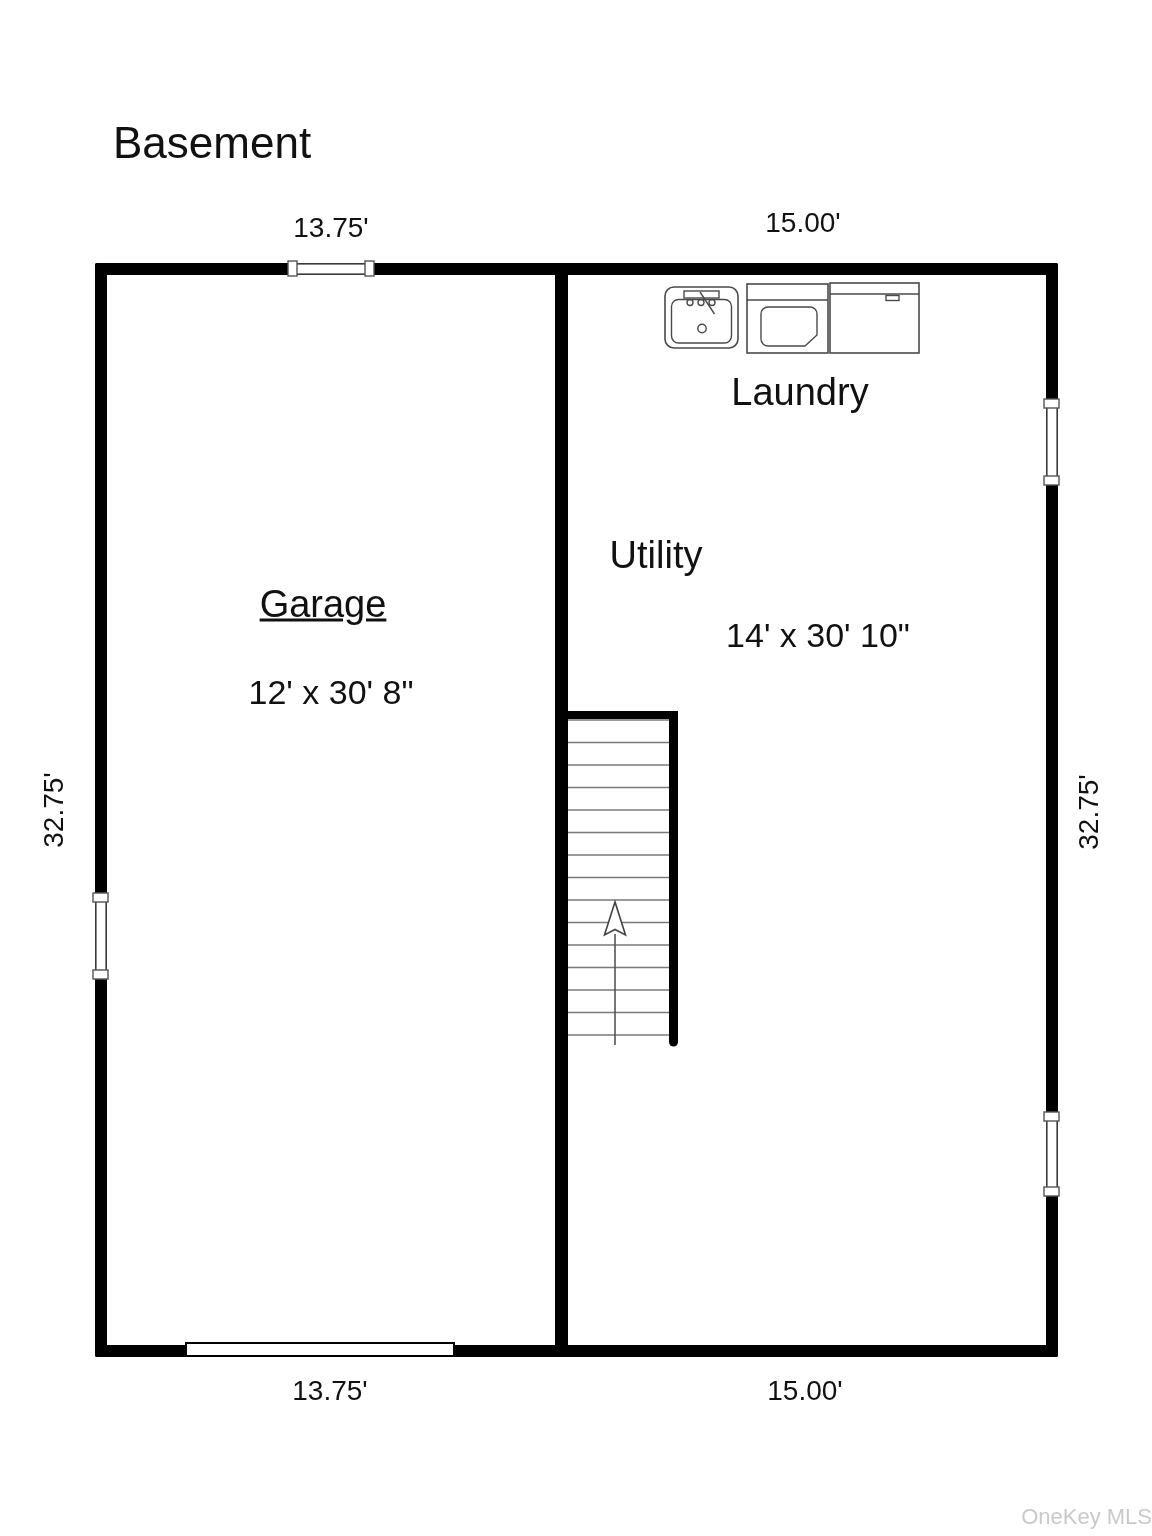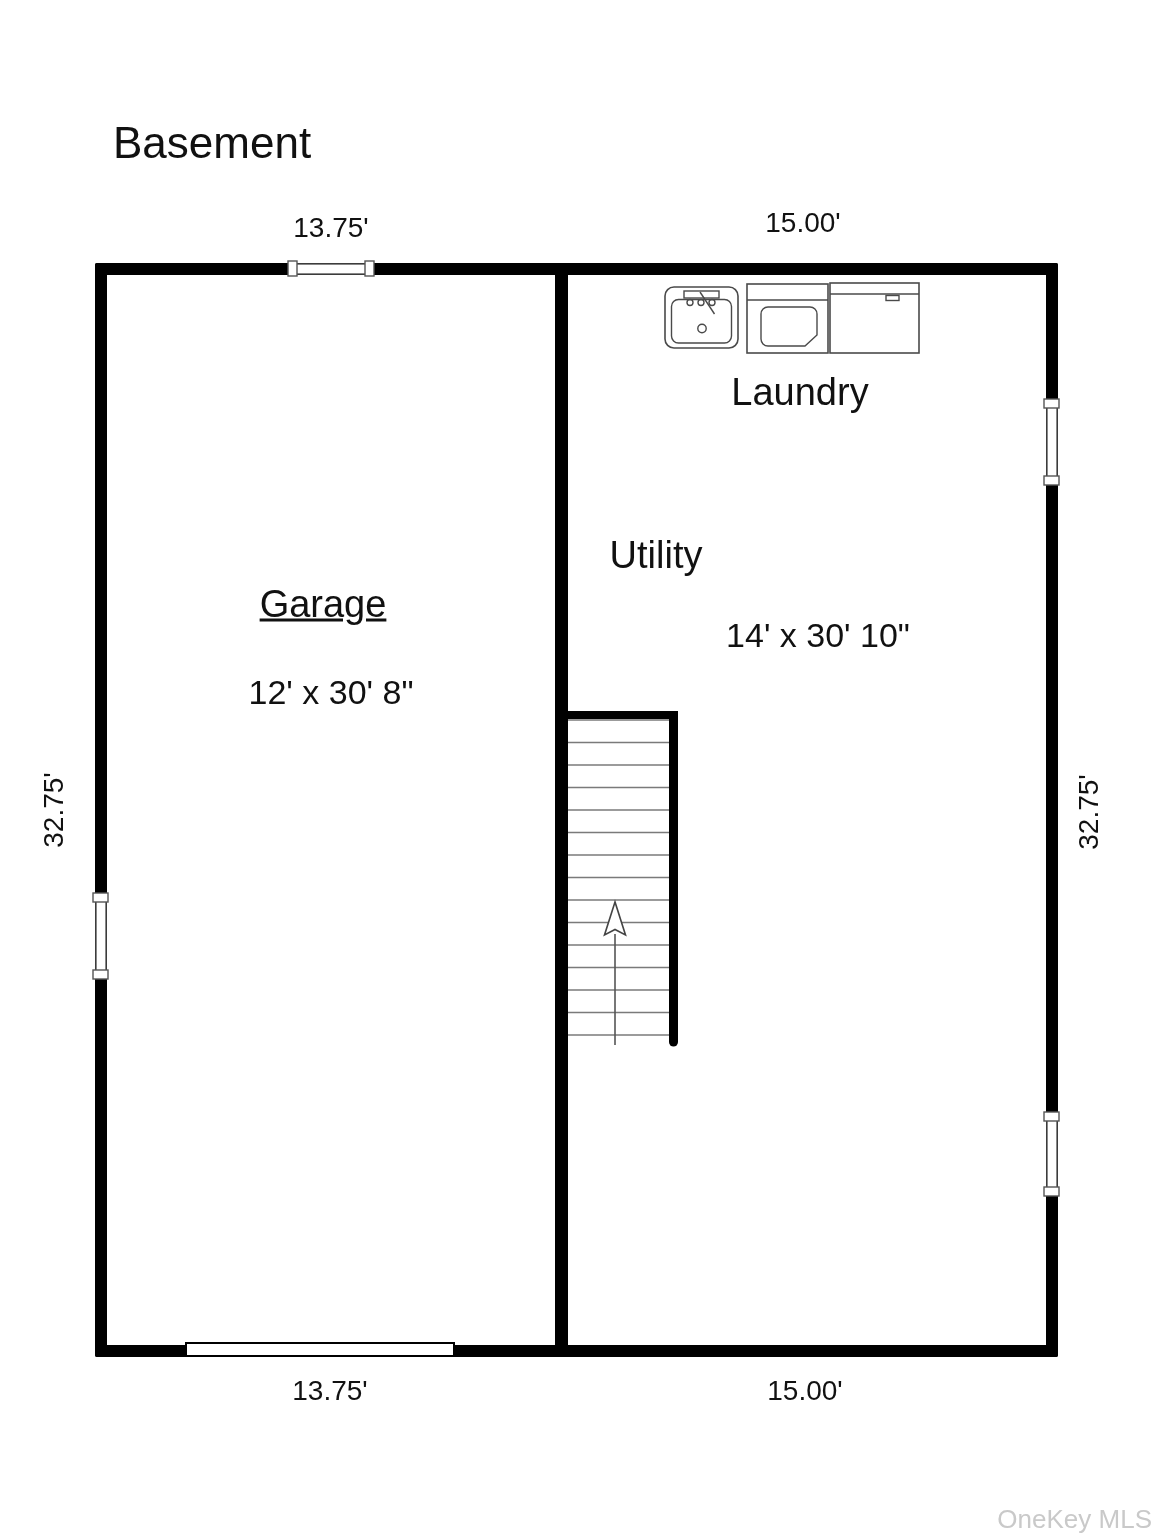--- a/index.html
+++ b/index.html
@@ -17,21 +17,21 @@
   .window-cap{fill:#fff;stroke:#555;stroke-width:1.4;}
   .garage-door{fill:#fff;stroke:#000;stroke-width:2;}
   .fixture{fill:#fff;stroke:var(--fixture,#4a4a4a);stroke-width:1.6;}
   .fixture-thin{fill:none;stroke:var(--fixture,#4a4a4a);stroke-width:1.4;}
   .label{position:absolute;transform:translate(-50%,-50%);white-space:nowrap;}
   .label.rot{transform:translate(-50%,-50%) rotate(-90deg);}
   .title{position:absolute;font-size:44px;letter-spacing:0px;}
   .dim{font-size:28px;}
   .room-name{font-size:38px;}
   .room-size{font-size:34px;}
-  .watermark{position:absolute;right:0px;top:1504px;font-size:26px;color:var(--watermark,#c9c9c9);}
+  .watermark{position:absolute;right:0px;top:1504px;font-size:22px;color:var(--watermark,#c9c9c9);}
 </style>
 </head>
 <body style="--wall: #000000; --tread: #7a7a7a; --fixture: #4a4a4a; --watermark: #c9c9c9;">
 
 <svg id="plan-svg" width="1152" height="1536" viewBox="0 0 1152 1536">
 
   <g>
     <rect class="wall" x="95" y="263" width="963" height="12" rx="2"></rect>
     <rect class="wall" x="95" y="1345" width="963" height="12" rx="2"></rect>
     <rect class="wall" x="95" y="263" width="12" height="1094" rx="2"></rect>

